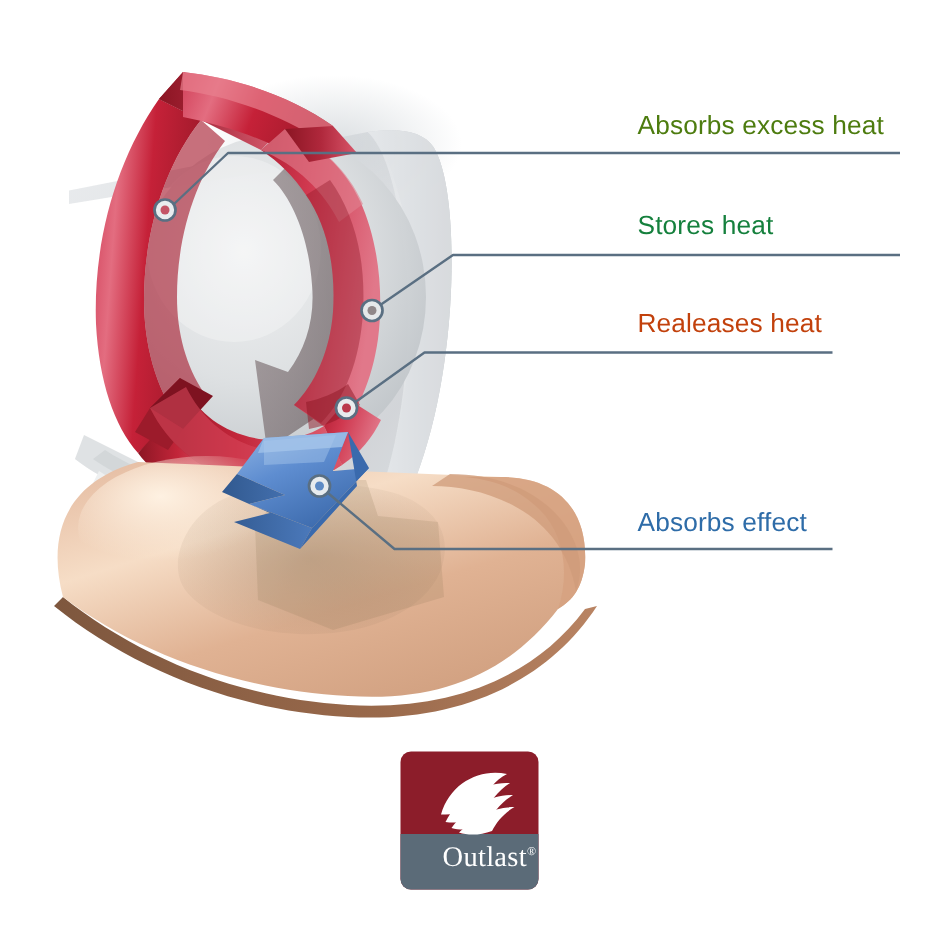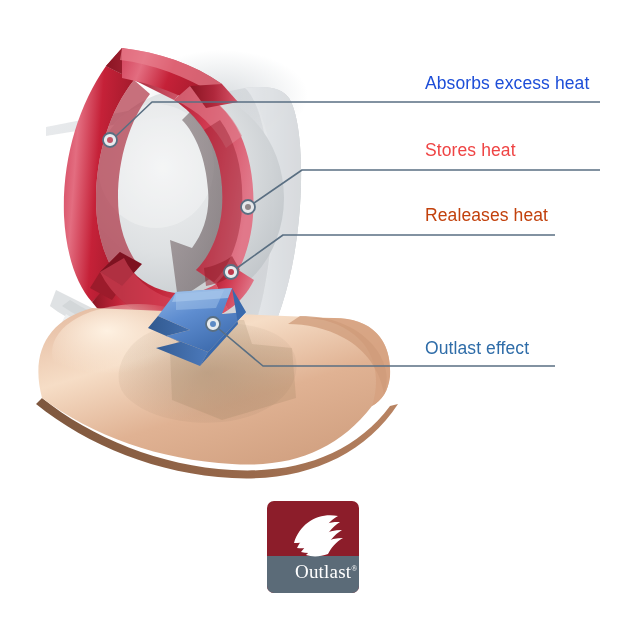--- a/index.html
+++ b/index.html
@@ -380,27 +380,27 @@
         <path d="M 297,548 C 306,530 324,521 340,522 C 332,527 326,535 322,544
                  C 313,548 304,549 297,548 Z"></path>
         <path d="M 301,552 C 312,537 328,530 342,530 C 334,535 328,542 325,550
                  C 316,553 308,554 301,552 Z"></path>
         <path d="M 306,555 C 317,544 330,538 343,538 C 336,542 331,548 328,554
                  C 320,557 312,557 306,555 Z"></path>
       </g>
     </g>
   </svg>
 
-  <div class="callout-label" id="lbl-absorbs" style="color:#1d4ed8">Absorbs excess heat</div>
-
-  <div class="callout-label" id="lbl-stores" style="color:#ef4444">Stores heat</div>
+  <div class="callout-label" id="lbl-absorbs" style="color:#4d7c0f">Absorbs excess heat</div>
+
+  <div class="callout-label" id="lbl-stores" style="color:#15803d">Stores heat</div>
 
   <div class="callout-label" id="lbl-release" style="color:#c2410c">Realeases heat</div>
 
-  <div class="callout-label" id="lbl-cooling" style="color:#2e6ca8">Outlast effect</div>
+  <div class="callout-label" id="lbl-cooling" style="color:#2e6ca8">Absorbs effect</div>
 
   <div id="logo-wrap">
     <div id="logo-text">
       <span>Outlast</span><sup>®</sup>
     </div>
   </div>
 
 </div>
 
 </body></html>

